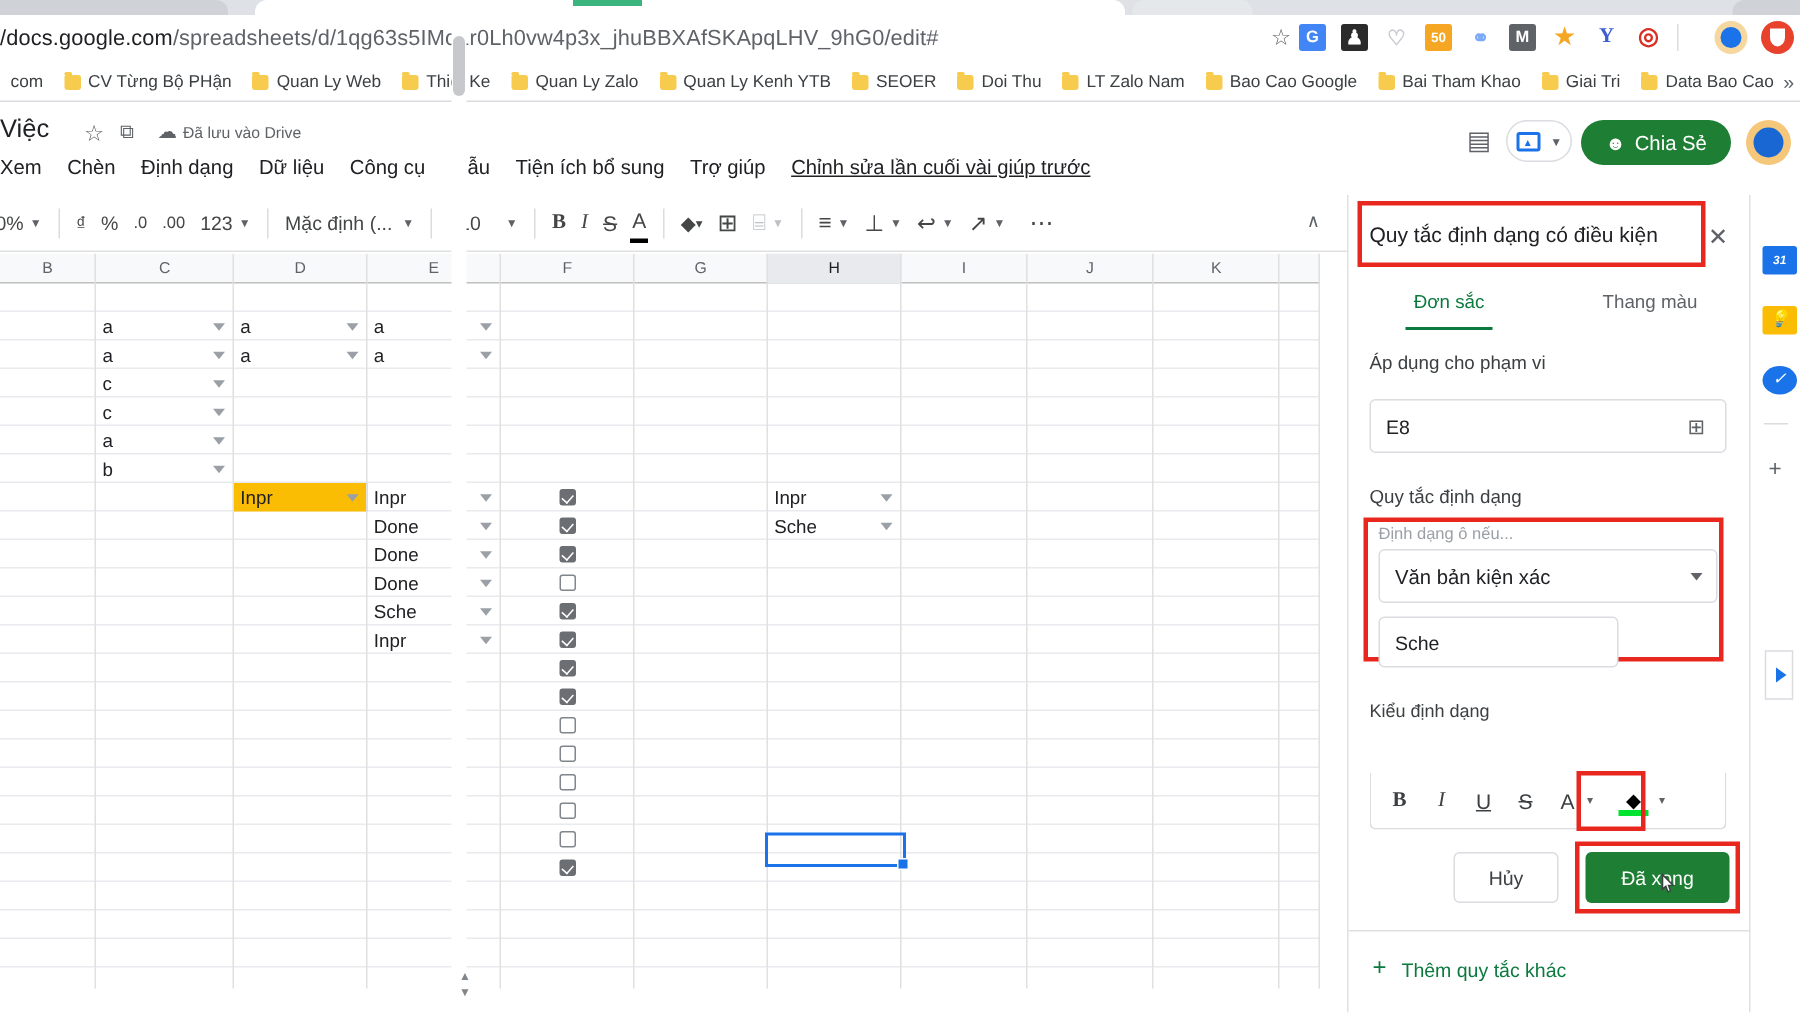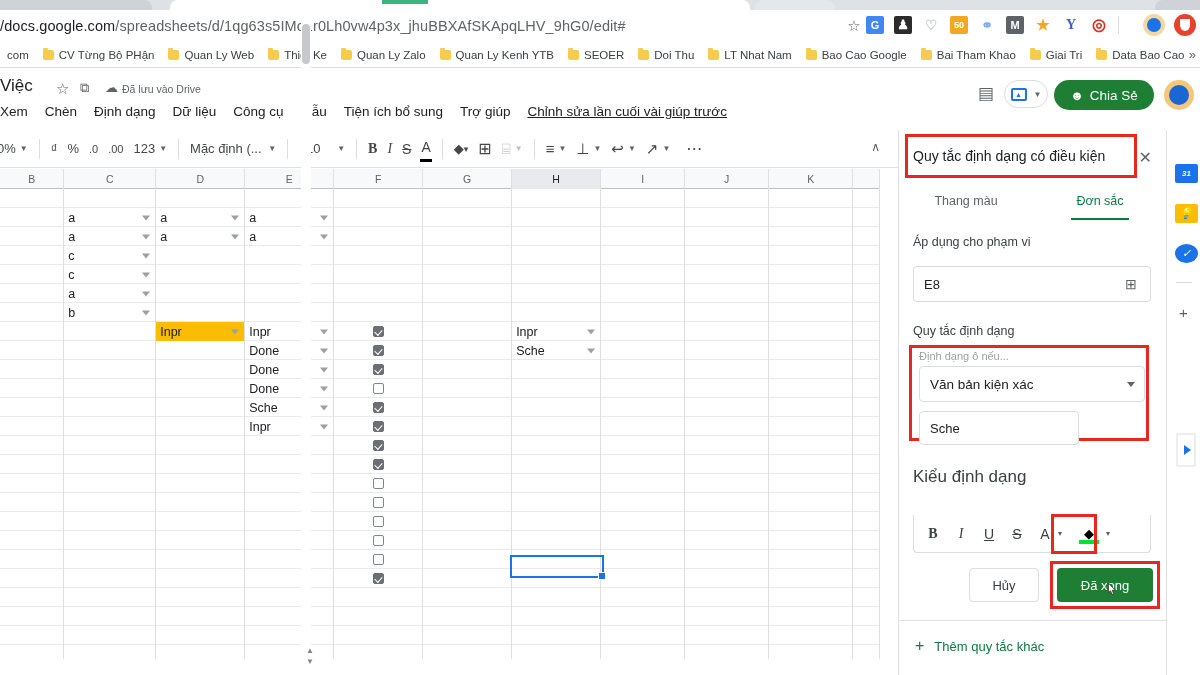--- a/index.html
+++ b/index.html
@@ -291,21 +291,21 @@
       <div class="bm">
         <span class="bm-folder"></span>
         <span>SEOER</span>
       </div>
       <div class="bm">
         <span class="bm-folder"></span>
         <span>Doi Thu</span>
       </div>
       <div class="bm">
         <span class="bm-folder"></span>
-        <span>LT Nhat Nam</span>
+        <span>LT Zalo Nam</span>
       </div>
       <div class="bm">
         <span class="bm-folder"></span>
         <span>Bao Cao Google</span>
       </div>
       <div class="bm">
         <span class="bm-folder"></span>
         <span>Bai Tham Khao</span>
       </div>
       <div class="bm">
@@ -846,25 +846,25 @@
   </div>
 
   <div class="sidebar">
     <div class="sb-title-row">
       <span class="sb-title">Quy tắc định dạng có điều kiện</span>
     </div>
     <div class="sb-close">✕</div>
     <div class="hl-box" style="left:6px; top:4px; width:232px; height:44px;"></div>
 
     <div class="sb-tabs">
+      <div class="sb-tab active">
+        <span>Đơn sắc</span>
+      </div>
       <div class="sb-tab">
         <span>Thang màu</span>
-      </div>
-      <div class="sb-tab active">
-        <span>Đơn sắc</span>
       </div>
     </div>
 
     <div class="sb-label" style="top:105px">Áp dụng cho phạm vi</div>
     <div class="sb-input" style="top:136px">
       <span>E8</span>
       <span class="range-icon" style="font-size:14px;color:#5f6368;line-height:15px">⊞</span>
     </div>
 
     <div class="sb-label" style="top:194px">Quy tắc định dạng</div>
@@ -873,21 +873,21 @@
 
     <div class="ph" style="position:absolute;left:20px;top:220px">Định dạng ô nếu...</div>
     <div class="sel-ctrl" style="top:236px">
       <span>Văn bản kiện xác</span>
       <span class="sel-caret"></span>
     </div>
     <div class="val-ctrl" style="top:281px">
       <span>Sche</span>
     </div>
 
-    <div class="sb-label" style="top:337px;font-size:17px">Kiểu định dạng</div>
+    <div class="sb-label" style="top:337px;font-size:12px">Kiểu định dạng</div>
     <div class="fmt-bar" style="top:385px">
       <div class="fmt-btn" style="font-weight:bold;font-family:'Liberation Serif',serif">B</div>
       <div class="fmt-btn" style="font-style:italic;font-family:'Liberation Serif',serif">I</div>
       <div class="fmt-btn" style="text-decoration:underline">U</div>
       <div class="fmt-btn" style="text-decoration:line-through">S</div>
       <div class="fmt-btn">A</div>
       <div class="fmt-caret">▾</div>
       <div class="fill-icon" style="margin-left:12px">
         <span style="font-size:13px">◆</span>
         <span class="fill-underline"></span>

